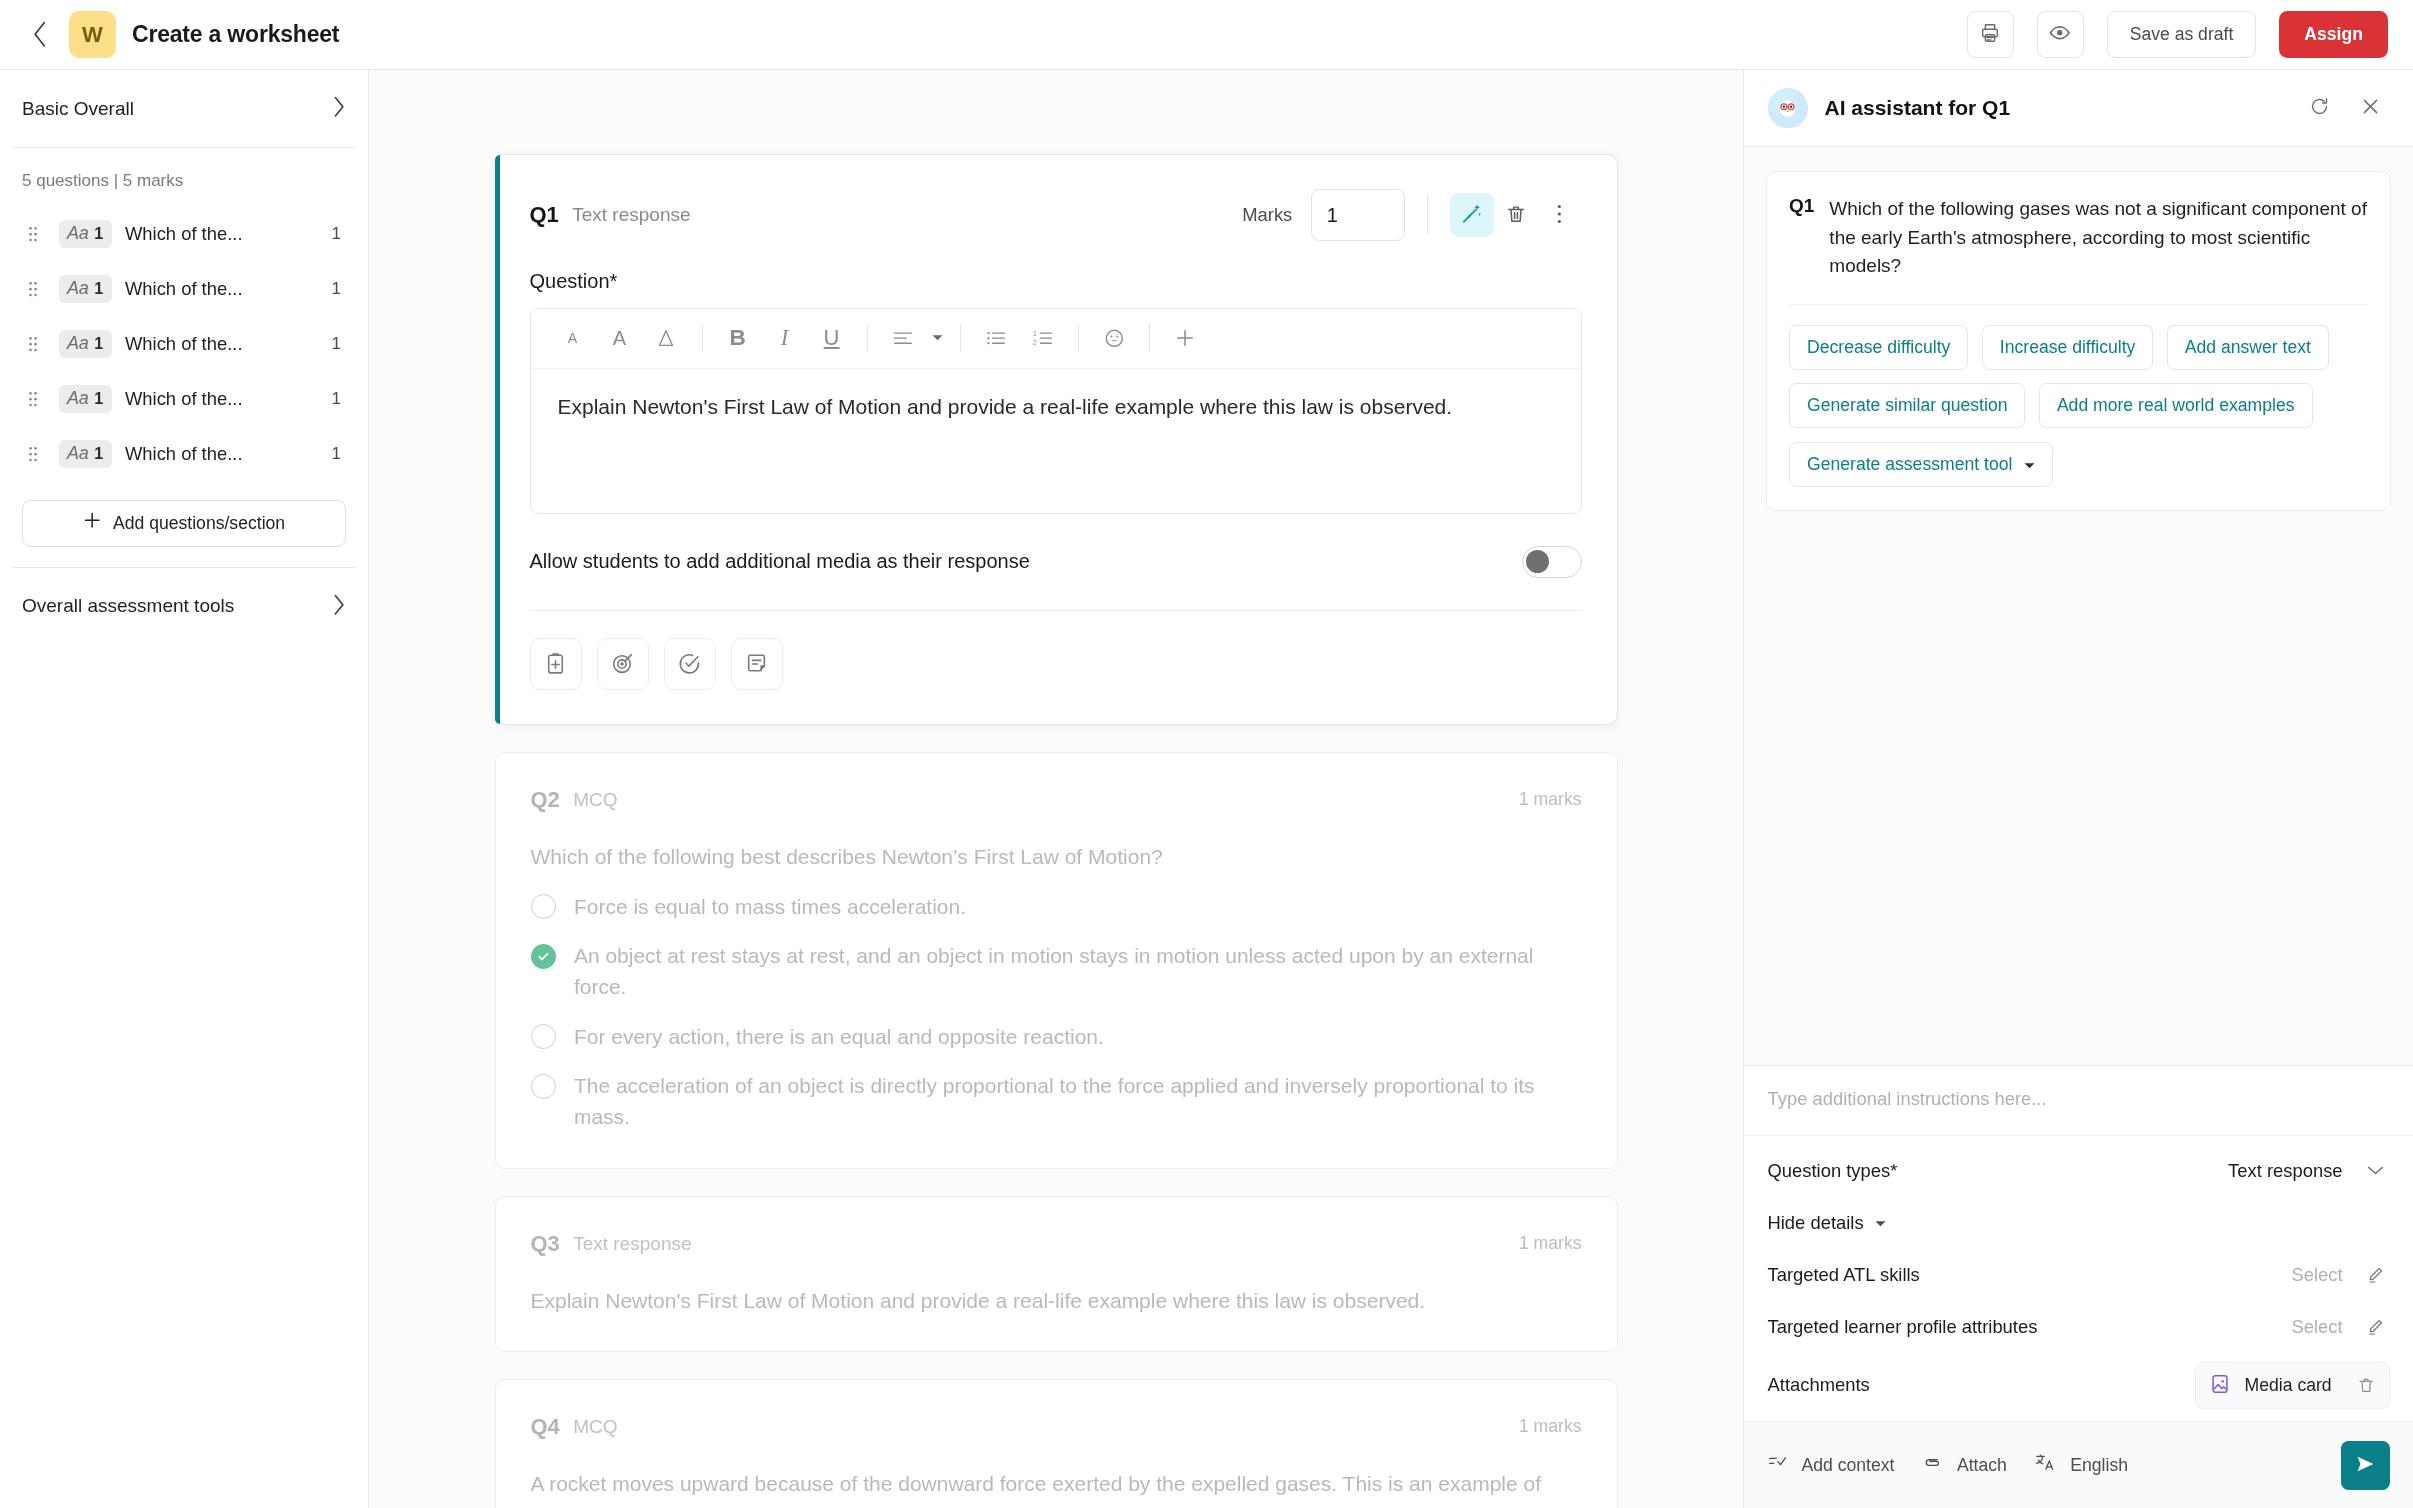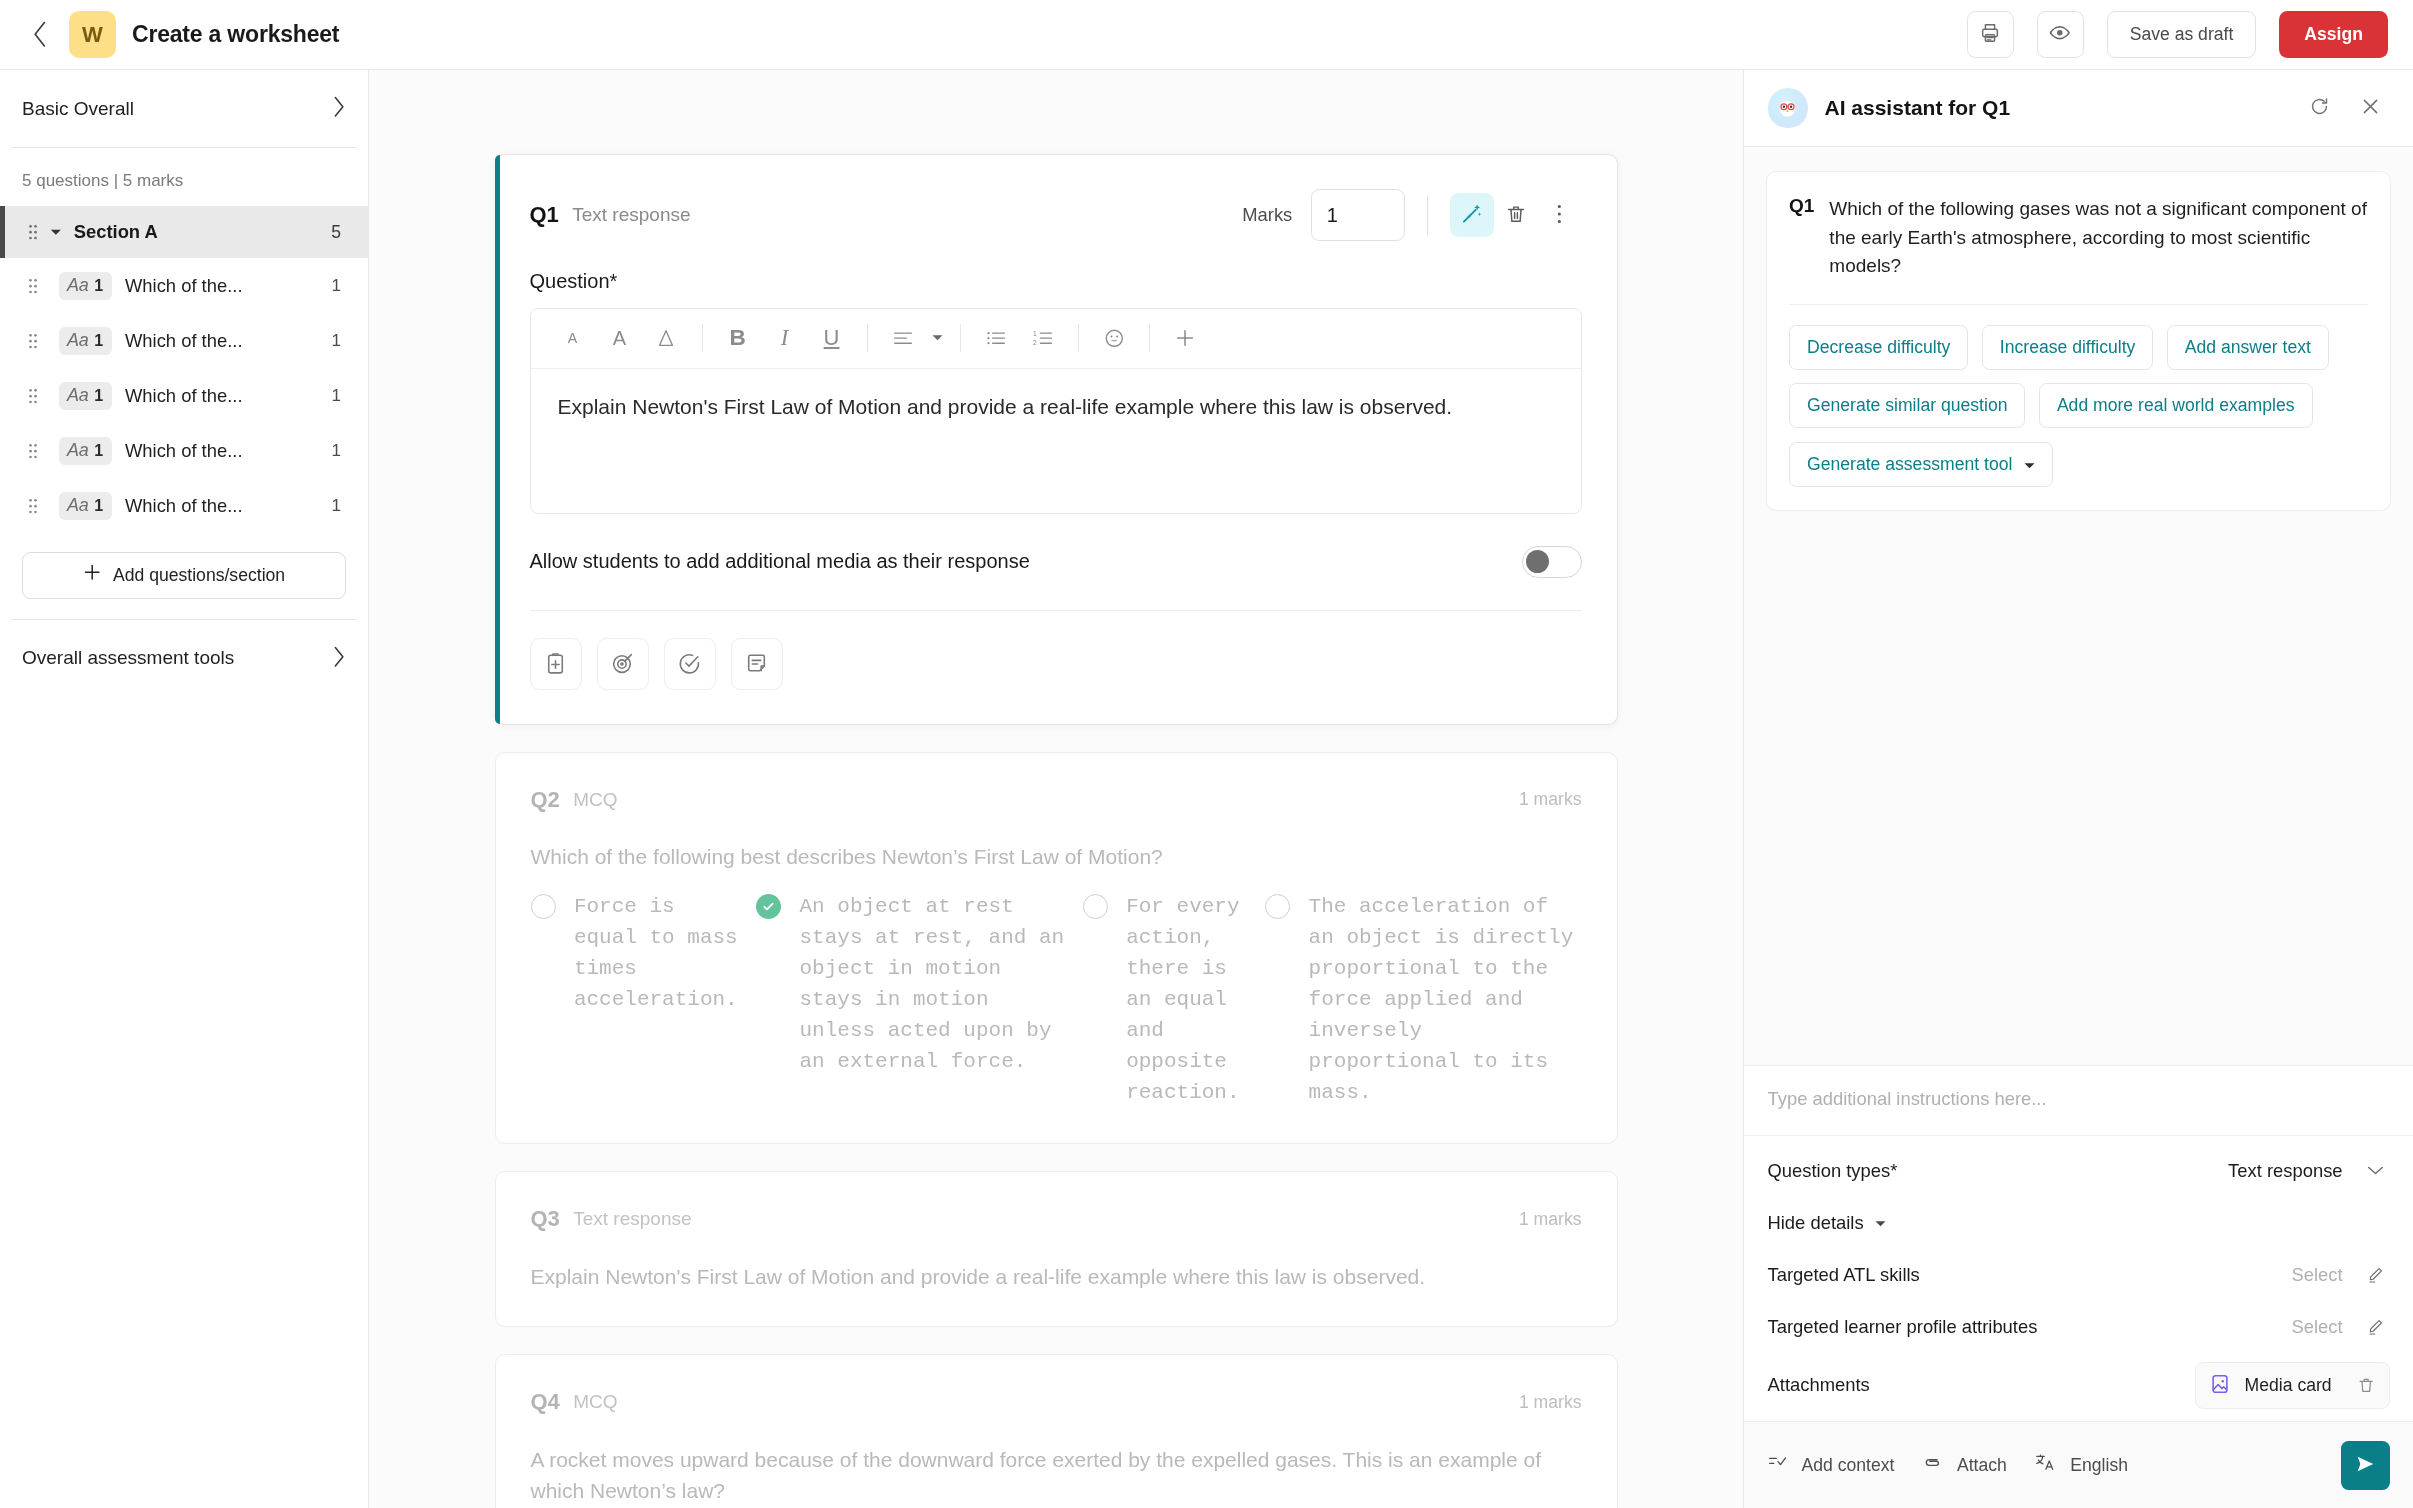--- a/index.html
+++ b/index.html
@@ -188,21 +188,21 @@
     background:#fff; display:flex; align-items:center; justify-content:center;
     cursor:pointer; color:#7a7a7a;
   }
 
   
   .qcard.dim { color:#b8b8b8; }
   .qcard.dim .qnum { color:#b4b4b4; }
   .qcard.dim .qtype { color:#c2c2c2; }
   .dim-marks { margin-left:auto; font-size:17.6px; color:#bdbdbd; }
   .dim-body { padding: 28.5px 35px 34px 35px; font-size:21px; color:#b9b9b9; line-height:1.5; }
-  .opt-list { padding: 6.7px 35px 35px 35px; display:flex; flex-direction:row; gap: 18.4px; font-family: Liberation Mono, monospace; }
+  .opt-list { padding: 6.7px 35px 35px 35px; display:flex; flex-direction:column; gap: 18.4px; }
   .opt { display:flex; align-items:flex-start; gap:18.4px; }
   .radio {
     width: 25px; height:25px; min-width:25px; border-radius:50%;
     border:1.7px solid #cfcfcf; background:#fff; margin-top:3.4px;
   }
   .radio.checked {
     border:none; background:#63c39b; display:flex; align-items:center; justify-content:center;
   }
   .opt-text { font-size:21px; color:#b9b9b9; line-height:1.48; }
 
@@ -317,39 +317,20 @@
         <div class="lbl">Basic Overall</div>
         <div class="chev">
           <svg width="14.2" height="23.5" viewBox="0 0 17 28" fill="none">
               <path d="M4 3 L13 14 L4 25" stroke="#3a3a3a" stroke-width="1.9" stroke-linecap="round" stroke-linejoin="round"></path>
             </svg>
         </div>
       </div>
       <div class="side-divider"></div>
       <div class="qcount">5 questions | 5 marks</div>
 
-      <div class="section-row">
-        <div class="drag-dots">
-          <svg width="10" height="18.4" viewBox="0 0 12 22" fill="#6e6e6e">
-            <circle cx="3" cy="4" r="1.6"></circle>
-              <circle cx="9" cy="4" r="1.6"></circle>
-            <circle cx="3" cy="11" r="1.6"></circle>
-              <circle cx="9" cy="11" r="1.6"></circle>
-            <circle cx="3" cy="18" r="1.6"></circle>
-              <circle cx="9" cy="18" r="1.6"></circle>
-          </svg>
-        </div>
-        <div class="caret-sm">
-          <svg width="11.7" height="8.4" viewBox="0 0 14 10" fill="#333">
-              <path d="M1 2 L7 8 L13 2 Z"></path>
-            </svg>
-        </div>
-        <div class="section-name">Section A</div>
-        <div class="section-marks">5</div>
-      </div>
 
       <div class="q-row">
         <div class="drag-dots">
           <svg width="10" height="18.4" viewBox="0 0 12 22" fill="#8a8a8a">
               <circle cx="3" cy="4" r="1.6"></circle>
               <circle cx="9" cy="4" r="1.6"></circle>
               <circle cx="3" cy="11" r="1.6"></circle>
               <circle cx="9" cy="11" r="1.6"></circle>
               <circle cx="3" cy="18" r="1.6"></circle>
               <circle cx="9" cy="18" r="1.6"></circle>

